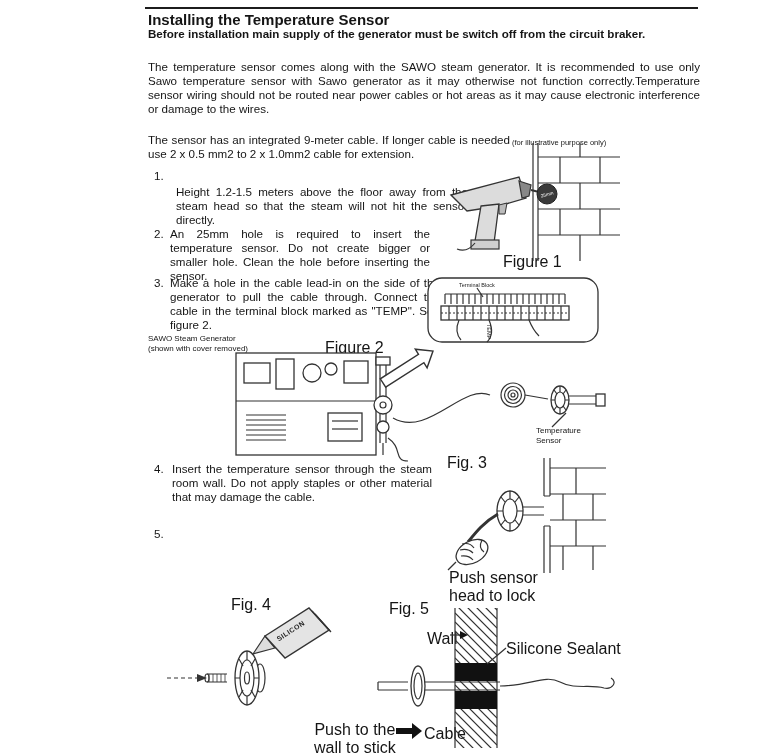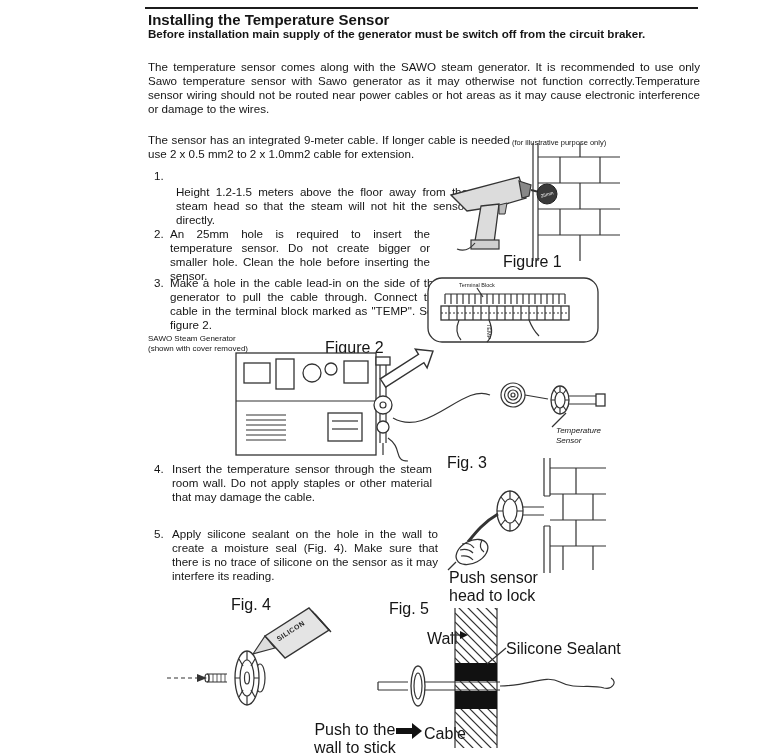--- a/index.html
+++ b/index.html
@@ -38,27 +38,26 @@
   <div class="step-num" style="left:154px;top:227px;">2.</div>
   <div class="step-text" style="left:170px;top:227px;width:260px;">An 25mm hole is required to insert the temperature sensor. Do not create bigger or smaller hole. Clean the hole before inserting the sensor.</div>
 
   <div class="step-num" style="left:154px;top:276px;">3.</div>
   <div class="step-text" style="left:170px;top:276px;width:270px;">Make a hole in the cable lead-in on the side of the generator to pull the cable through. Connect the cable in the terminal block marked as "TEMP". See figure 2.</div>
 
   <div class="step-num" style="left:154px;top:462px;">4.</div>
   <div class="step-text" style="left:172px;top:462px;width:260px;">Insert the temperature sensor through the steam room wall. Do not apply staples or other material that may damage the cable.</div>
 
   <div class="step-num" style="left:154px;top:527px;">5.</div>
-  <div class="step-text" style="left:172px;top:527px;width:266px;">Apply silicone sealant on the hole in the wall to create a moisture seal (Fig. 4). Make sure that there is no trace of silicone on the sensor as it may interfere its reading.</div>
 
   <div class="lbl" style="left:503px;top:253px;">Figure 1</div>
   <div class="lbl-sm pre" style="left:148px;top:334px;">SAWO Steam Generator
 (shown with cover removed)</div>
   <div class="lbl" style="left:325px;top:339px;">Figure 2</div>
-  <div class="lbl-sm pre" style="left:556px;top:426px;font-style:italic;">Temperature
+  <div class="lbl-sm pre" style="left:536px;top:426px;">Temperature
 Sensor</div>
   <div class="lbl" style="left:447px;top:454px;">Fig. 3</div>
   <div class="lbl pre" style="left:449px;top:569px;">Push sensor
 head to lock</div>
   <div class="lbl" style="left:231px;top:596px;">Fig. 4</div>
   <div class="lbl" style="left:389px;top:600px;">Fig. 5</div>
   <div class="lbl" style="left:427px;top:630px;">Wall</div>
   <div class="lbl" style="left:506px;top:640px;">Silicone Sealant</div>
   <div class="lbl pre" style="left:314px;top:721px;text-align:center;">Push to the
 wall to stick</div>

